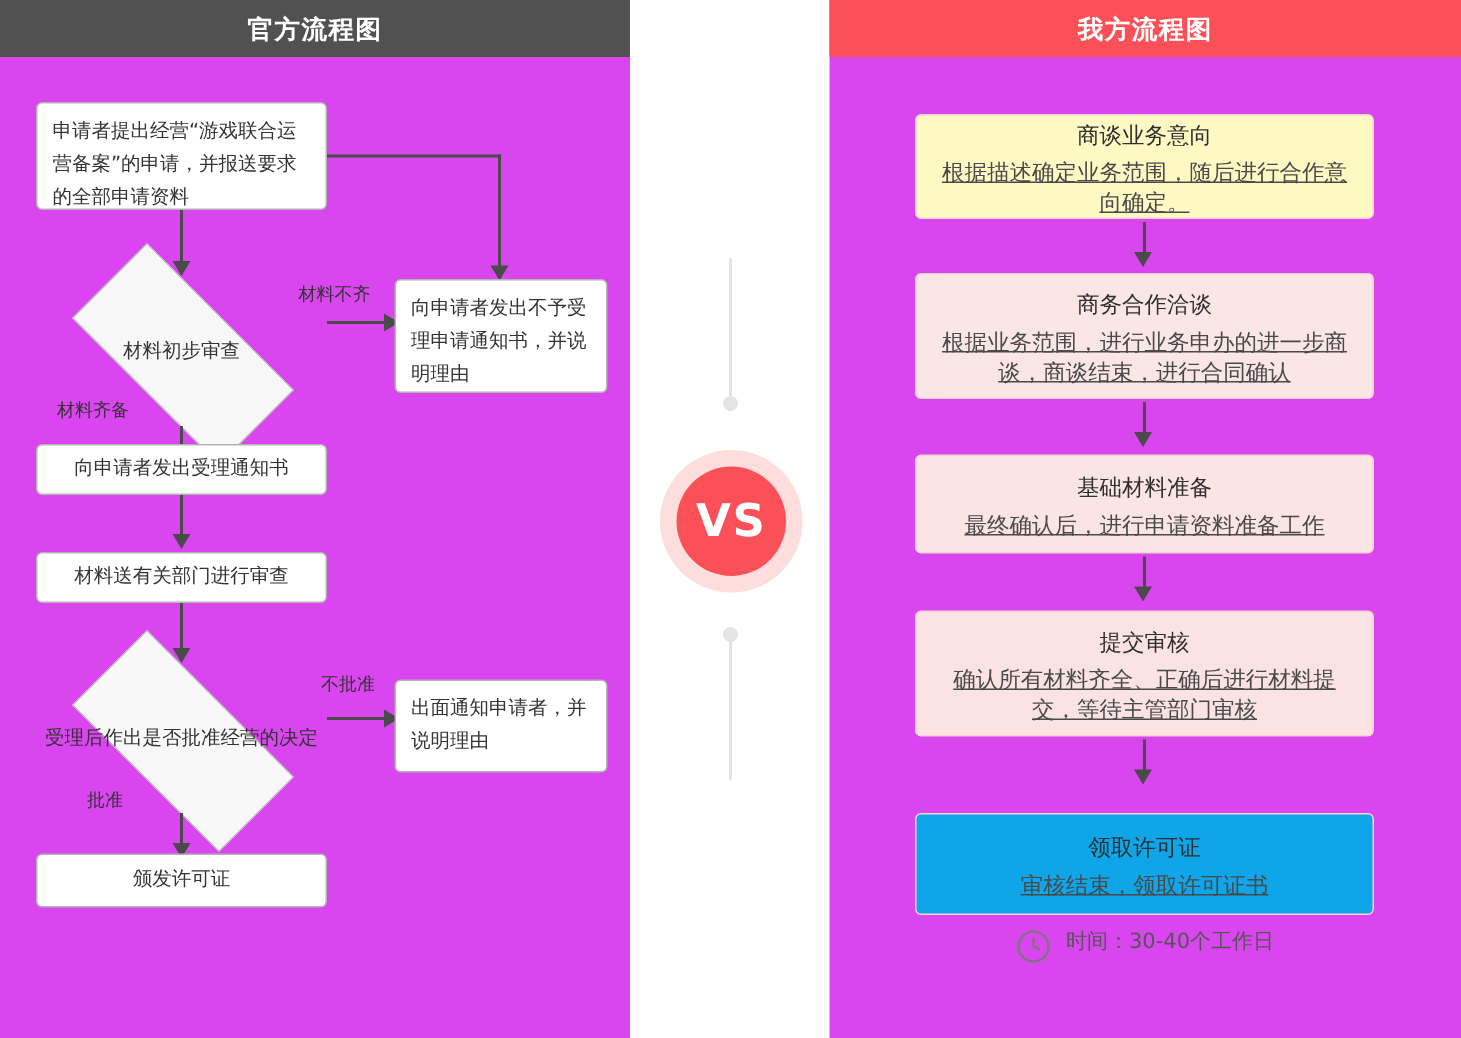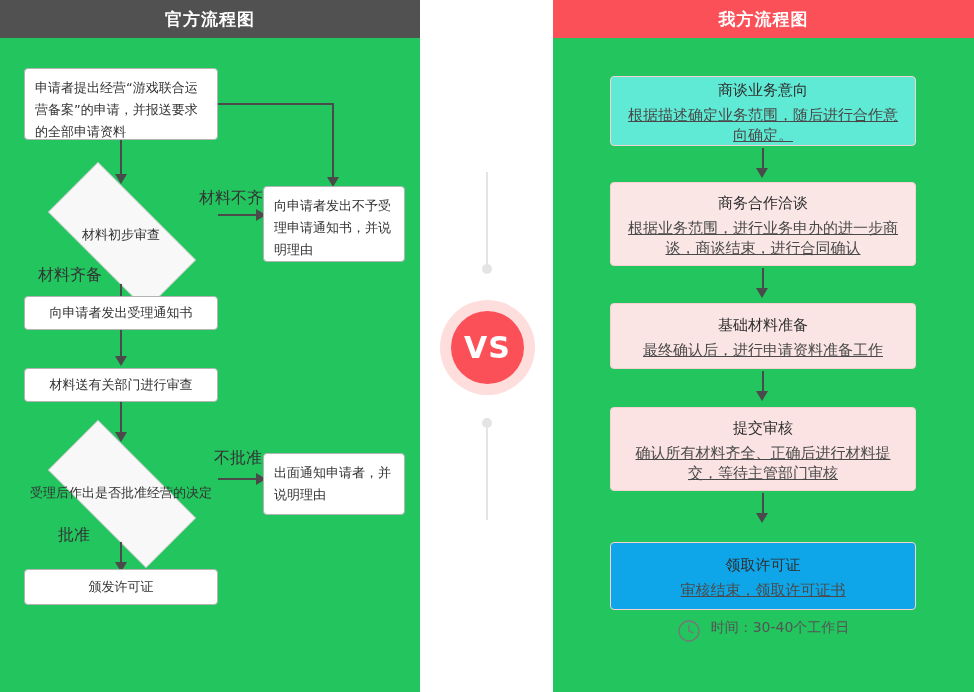--- a/index.html
+++ b/index.html
@@ -5,21 +5,21 @@
   html,body{margin:0;padding:0;}
   body{
     width:974px;height:692px;
     background:#ffffff;
     font-family:"DejaVu Sans","Liberation Sans",sans-serif;
     overflow:hidden;
   }
   .stage{position:relative;width:974px;height:692px;}
 
   
-  .panel{position:absolute;top:0;height:692px;background:#22c55e;}
+  .panel{position:absolute;top:0;height:692px;background:#d946ef;}
   .panel-left{left:0;width:420px;}
   .panel-right{left:553px;width:421px;}
 
   .panel-header{
     position:absolute;left:0;top:0;width:100%;height:38px;
     display:flex;align-items:center;justify-content:center;
     color:#ffffff;font-size:17px;font-weight:bold;letter-spacing:1px;
   }
   .header-left{background:#515151;}
   .header-right{background:#fb5058;}
@@ -54,21 +54,21 @@
   .arrow-down{
     position:absolute;width:0;height:0;
     border-left:6px solid transparent;border-right:6px solid transparent;
     border-top:10px solid #4a4a4a;
   }
   .arrow-right{
     position:absolute;width:0;height:0;
     border-top:6px solid transparent;border-bottom:6px solid transparent;
     border-left:10px solid #4a4a4a;
   }
-  .elabel{position:absolute;font-size:16px;color:#333333;white-space:nowrap;}
+  .elabel{position:absolute;font-size:12px;color:#333333;white-space:nowrap;}
 
   
   .pbox{
     position:absolute;box-sizing:border-box;left:610px;width:306px;
     border:1px solid #f6d2d2;border-radius:4px;
     text-align:center;color:#3a3a3a;
     display:flex;flex-direction:column;align-items:center;justify-content:center;
   }
   .pbox .ptitle{font-size:15px;line-height:24px;margin-bottom:3px;color:#2f2f2f;}
   .pbox .pdesc{font-size:15px;line-height:20px;color:#4a4a4a;padding:0 14px;text-decoration:underline;}
@@ -197,21 +197,21 @@
 
   <div class="divider-dot" style="top:418px;"></div>
   <div class="divider divider-bottom"></div>
 
   <div class="panel panel-right">
     <div class="panel-header header-right">
       <span>我方流程图</span>
     </div>
   </div>
 
-  <div class="pbox" style="top:76px;height:70px;background:#5eead4;">
+  <div class="pbox" style="top:76px;height:70px;background:#fef9c3;">
     <div class="ptitle">商谈业务意向</div>
     <div class="pdesc">根据描述确定业务范围，随后进行合作意向确定。</div>
   </div>
   <div class="parrow-line" style="top:148px;height:24px;"></div>
   <div class="parrow-head" style="top:168px;"></div>
 
   <div class="pbox" style="top:182px;height:84px;background:#fbe6e6;">
     <div class="ptitle">商务合作洽谈</div>
     <div class="pdesc">根据业务范围，进行业务申办的进一步商谈，商谈结束，进行合同确认</div>
   </div>

